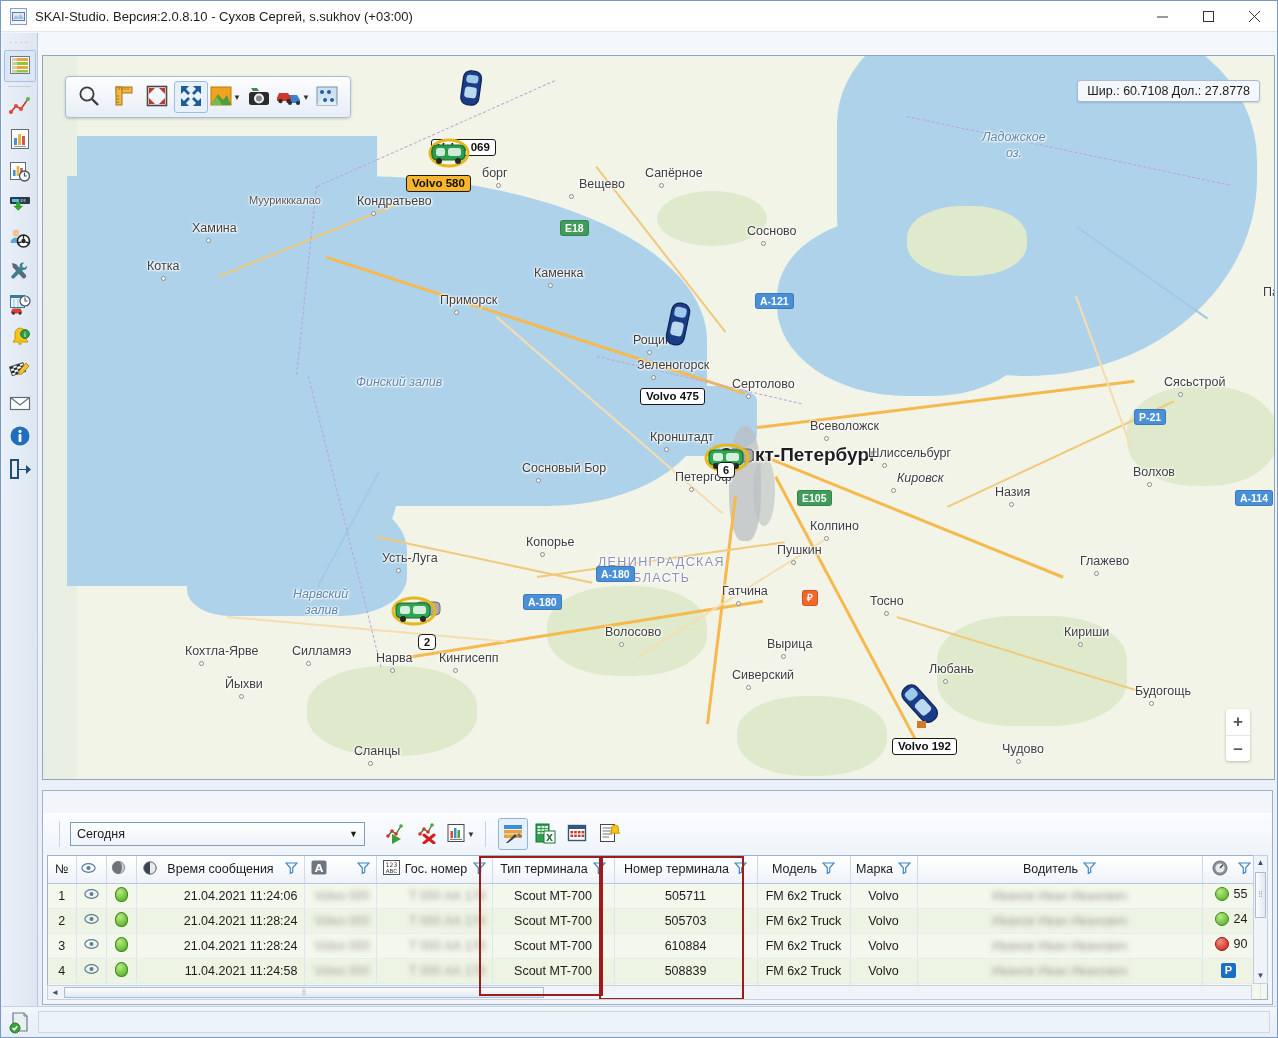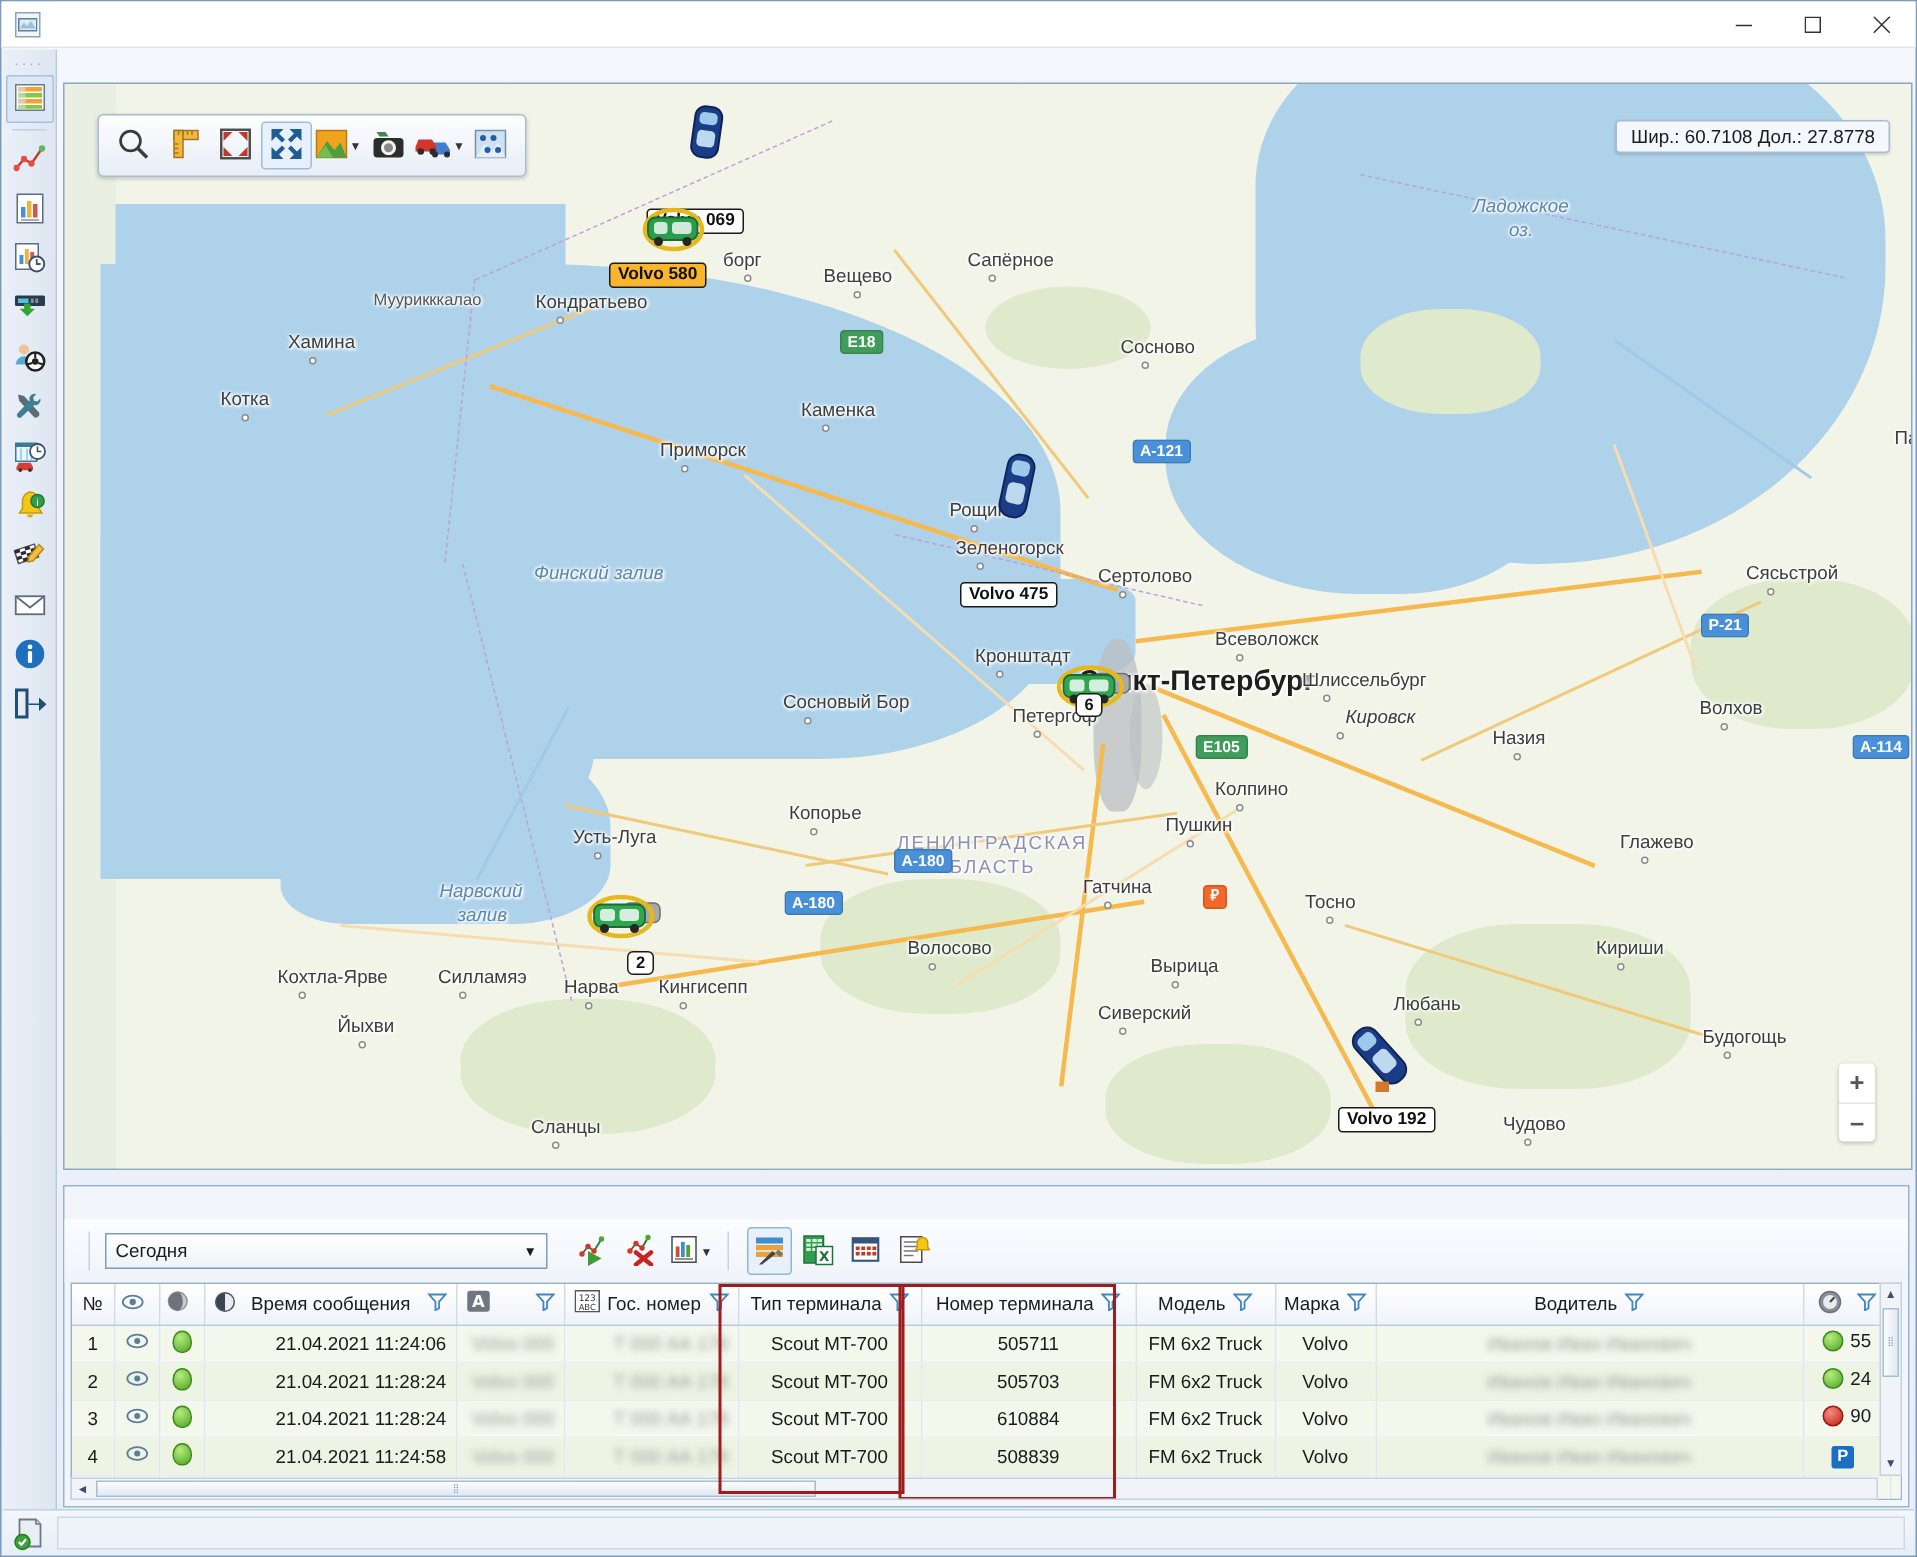--- a/index.html
+++ b/index.html
@@ -295,20 +295,21 @@
 
 <div id="app">
 
   <div id="titlebar">
     <div id="app-icon">
       <svg width="13" height="13" viewBox="0 0 13 13">
         <rect x="0.5" y="2.5" width="12" height="8" fill="#dfeaf6" stroke="#5f7fa0"></rect>
         <path d="M1 9 L4 5 L6 7.5 L8.5 4 L12 9 Z" fill="#9fc0dd"></path>
       </svg>
     </div>
+    <div id="title-text">SKAI-Studio.  Версия:2.0.8.10 - Сухов Сергей, s.sukhov (+03:00)</div>
     <div id="winbtns">
       <div class="wbtn">
         <svg width="11" height="11" viewBox="0 0 11 11">
             <line x1="0" y1="6" x2="11" y2="6" stroke="#333" stroke-width="1"></line>
           </svg>
       </div>
       <div class="wbtn">
         <svg width="11" height="11" viewBox="0 0 11 11">
             <rect x="0.5" y="0.5" width="10" height="10" fill="none" stroke="#333"></rect>
           </svg>
@@ -539,21 +540,21 @@
       <div class="border-dash" style="left:240px; top:130px; width:190px; transform:rotate(96deg);"></div>
       <div class="border-dash" style="left:232px; top:320px; width:300px; transform:rotate(76deg);"></div>
       <div class="border-dash" style="left:830px; top:60px; width:330px; transform:rotate(12deg);"></div>
       <div class="border-dash" style="left:520px; top:300px; width:210px; transform:rotate(13deg);"></div>
 
       <div id="places">
           <div class="plabel p-water" style="left: 905px; top: 74px;">Ладожское</div>
           <div class="plabel p-water" style="left: 929px; top: 90px;">оз.</div>
           <div class="plabel p-town" style="left: 568px; top: 110px;">Сапёрное</div>
           <div class="pdot" style="left: 582px; top: 127px;"></div>
-          <div class="plabel p-town" style="left: 472px; top: 121px;">Вещево</div>
+          <div class="plabel p-town" style="left: 502px; top: 121px;">Вещево</div>
           <div class="pdot" style="left: 492px; top: 138px;"></div>
           <div class="plabel p-town" style="left: 670px; top: 168px;">Сосново</div>
           <div class="pdot" style="left: 684px; top: 185px;"></div>
           <div class="plabel p-town" style="left: 280px; top: 138px;">Кондратьево</div>
           <div class="pdot" style="left: 294px; top: 155px;"></div>
           <div class="plabel p-small" style="left: 172px; top: 138px;">Муурикккалао</div>
           <div class="plabel p-town" style="left: 115px; top: 165px;">Хамина</div>
           <div class="pdot" style="left: 129px; top: 182px;"></div>
           <div class="plabel p-town" style="left: 70px; top: 203px;">Котка</div>
           <div class="pdot" style="left: 84px; top: 220px;"></div>
@@ -1133,21 +1134,21 @@
                 </span></td>
               <td class="r">298,</td>
             </tr>
             <tr class="r-alt">
               <td class="c">4</td>
               <td class="c"><span><svg width="15" height="12" viewBox="0 0 15 12">
                     <ellipse cx="7.5" cy="6" rx="6.6" ry="4.3" fill="none" stroke="#5b7d9c" stroke-width="1.2"></ellipse>
                     <circle cx="7.5" cy="6" r="2" fill="#5b7d9c"></circle>
                   </svg></span></td>
               <td class="c"><span class="badge-green" style="width:13px;height:15px;border-radius:50% 50% 45% 45%;"></span></td>
-              <td class="r">21.04.2021 11:24:58</td>
+              <td class="r">11.04.2021 11:24:58</td>
               <td class="r"><span class="blurtext">Volvo 000</span></td>
               <td class="r"><span class="blurtext">Т 000 АА 178</span></td>
               <td class="c">Scout MT-700</td>
               <td class="c">508839</td>
               <td class="c">FM 6x2 Truck</td>
               <td class="c">Volvo</td>
               <td class="c"><span class="blurtext">Иванов Иван Иванович</span></td>
               <td class="c"><span style="display:inline-flex;align-items:center;gap:5px;">
                   <span class="badge-park">P</span>
                   <span></span>

